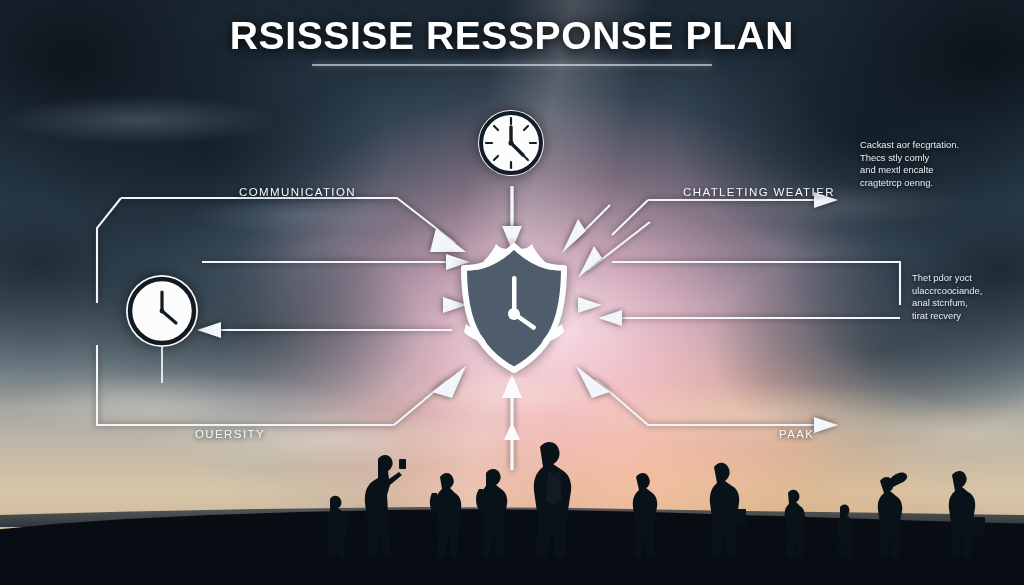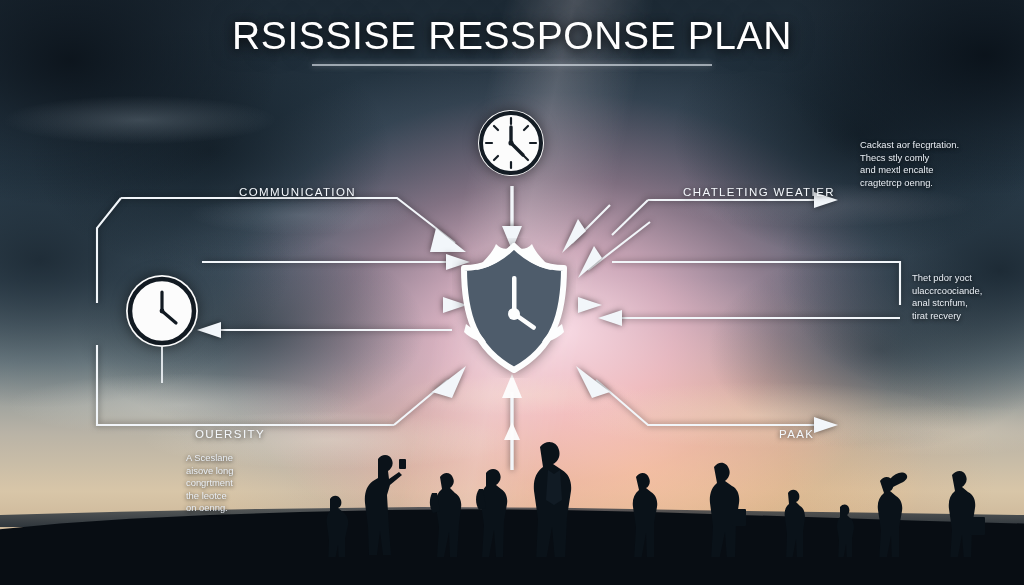--- a/index.html
+++ b/index.html
@@ -59,21 +59,21 @@
     clip-path:polygon(0 42%,60px 36%,130px 31%,210px 27%,300px 24%,390px 22%,470px 21%,560px 22%,650px 24%,740px 27%,830px 30%,920px 33%,1024px 36%,100% 100%,0 100%);
   }
   .ground-far{
     position:absolute;left:0;right:0;bottom:58px;height:40px;
     background:linear-gradient(180deg,rgba(60,72,84,.55),rgba(30,40,50,.9));
     clip-path:polygon(0 70%,120px 62%,260px 55%,420px 50%,560px 52%,700px 58%,860px 64%,1024px 70%,100% 100%,0 100%);
   }
   
   .title{
     position:absolute;left:0;right:0;top:14px;text-align:center;
-    font-size:39px;font-weight:normal;color:#fff;letter-spacing:.6px;
+    font-size:39px;font-weight:bold;color:#fff;letter-spacing:.6px;
     text-shadow:0 2px 10px rgba(0,0,0,.75),0 0 22px rgba(0,0,0,.5);
   }
   .title-rule{
     position:absolute;left:50%;transform:translateX(-50%);top:64px;
     width:400px;height:2px;background:rgba(236,242,248,.62);
     box-shadow:0 0 6px rgba(255,255,255,.35);
   }
   
   svg.diagram{position:absolute;inset:0;width:1024px;height:585px;}
   .ln{fill:none;stroke:#f2f6fa;stroke-width:2.1;
@@ -252,21 +252,14 @@
     <div>cragtetrcp oenng.</div>
   </div>
 
   <div class="para" style="left:912px;top:272px;width:110px;">
     <div>Thet pdor yoct</div>
     <div>ulaccrcoociande,</div>
     <div>anal stcnfum,</div>
     <div>tirat recvery</div>
   </div>
 
-  <div class="para" style="left:186px;top:452px;width:105px;">
-    <div>A Sceslane</div>
-    <div>aisove long</div>
-    <div>congrtment</div>
-    <div>the leotce</div>
-    <div>on oenng.</div>
-  </div>
 
 </div>
 
 </body></html>

